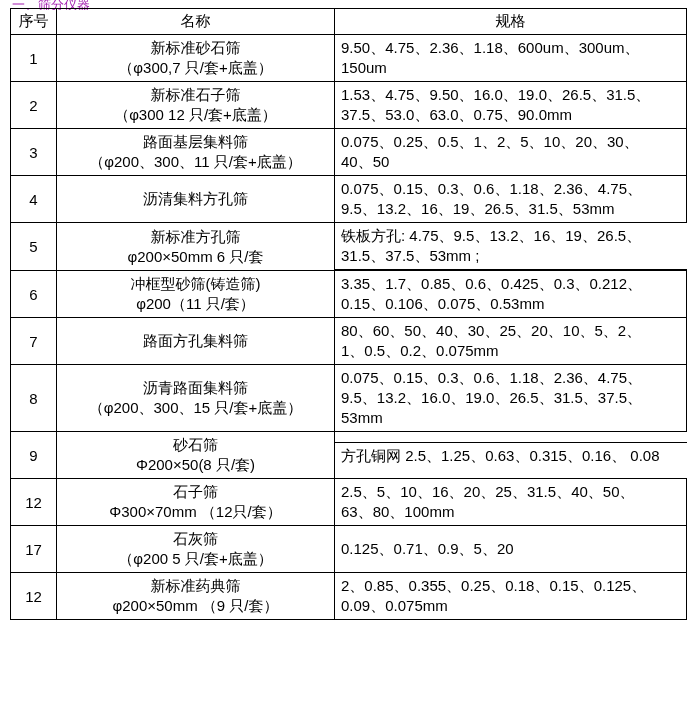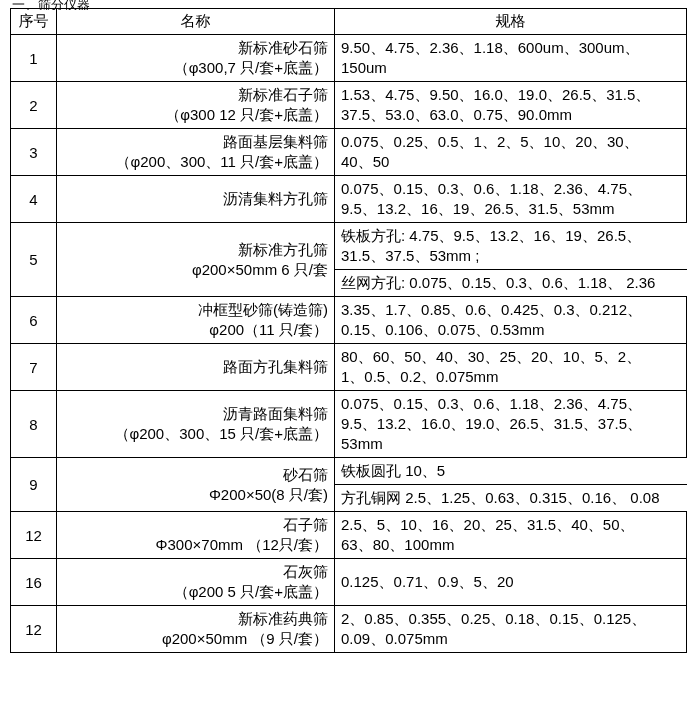--- a/index.html
+++ b/index.html
@@ -19,21 +19,21 @@
     width: 696px;
     height: 728px;
     box-sizing: border-box;
   }
   .top-fragment {
     position: absolute;
     top: 0;
     left: 12px;
     font-size: 13px;
     line-height: 10px;
-    color: #000000;
+    color: #a21caf;
     overflow: hidden;
     height: 10px;
     white-space: nowrap;
   }
   table.sieve-table {
     position: absolute;
     top: 8px;
     left: 10px;
     width: 676px;
     border-collapse: collapse;
@@ -56,21 +56,21 @@
     font-weight: normal;
     font-size: 14.5px;
     height: 26px;
     padding: 2px 4px;
   }
   td.no-cell {
     text-align: center;
     font-size: 13.5px;
   }
   td.name-cell {
-    text-align: right;
+    text-align: center;
     padding-left: 10px;
     line-height: 20px;
   }
   td.spec-cell {
     text-align: left;
     padding-left: 8px;
     line-height: 20px;
   }
   .name-cell .line,
   .spec-cell .line {
@@ -165,26 +165,20 @@
         </td>
         <td style="padding:0; border:0;margin-top:42px;">
           <table class="sub">
             <tbody>
                 <tr>
               <td class="spec-sub" style="border-top:0; border-left:0; border-right:0;">
                 <span class="line">铁板方孔: 4.75、9.5、13.2、16、19、26.5、</span>
                 <span class="line">31.5、37.5、53mm ;</span>
               </td>
             </tr>
-            <tr>
-              <td class="spec-sub" style="border-bottom:0; border-left:0; border-right:0;">
-                <span class="line">丝网方孔: 0.075、0.15、0.3、0.6、1.18、</span>
-                <span class="line">2.36</span>
-              </td>
-            </tr>
           </tbody>
             </table>
         </td>
       </tr>
 
       <tr>
         <td class="no-cell">6</td>
         <td class="name-cell">
           <span class="line line1">冲框型砂筛(铸造筛)</span>
           <span class="line line2">φ200（11 只/套）</span>
@@ -221,25 +215,20 @@
 
       <tr>
         <td class="no-cell">9</td>
         <td class="name-cell">
           <span class="line line1">砂石筛</span>
           <span class="line line2">Φ200×50(8 只/套)</span>
         </td>
         <td style="padding:0; border:0;">
           <table class="sub">
             <tbody>
-                <tr>
-              <td class="spec-sub" style="border-top:0; border-left:0; border-right:0;">
-                <span class="line">铁板圆孔 10、5</span>
-              </td>
-            </tr>
             <tr>
               <td class="spec-sub" style="border-bottom:0; border-left:0; border-right:0;">
                 <span class="line">方孔铜网 2.5、1.25、0.63、0.315、0.16、</span>
                 <span class="line">0.08</span>
               </td>
             </tr>
           </tbody>
             </table>
         </td>
       </tr>
@@ -250,21 +239,21 @@
           <span class="line line1">石子筛</span>
           <span class="line line2">Φ300×70mm （12只/套）</span>
         </td>
         <td class="spec-cell">
           <span class="line">2.5、5、10、16、20、25、31.5、40、50、</span>
           <span class="line">63、80、100mm</span>
         </td>
       </tr>
 
       <tr>
-        <td class="no-cell">16</td>
+        <td class="no-cell">17</td>
         <td class="name-cell">
           <span class="line line1">石灰筛</span>
           <span class="line line2">（φ200  5 只/套+底盖）</span>
         </td>
         <td class="spec-cell">
           <span class="line">0.125、0.71、0.9、5、20</span>
         </td>
       </tr>
 
       <tr>

